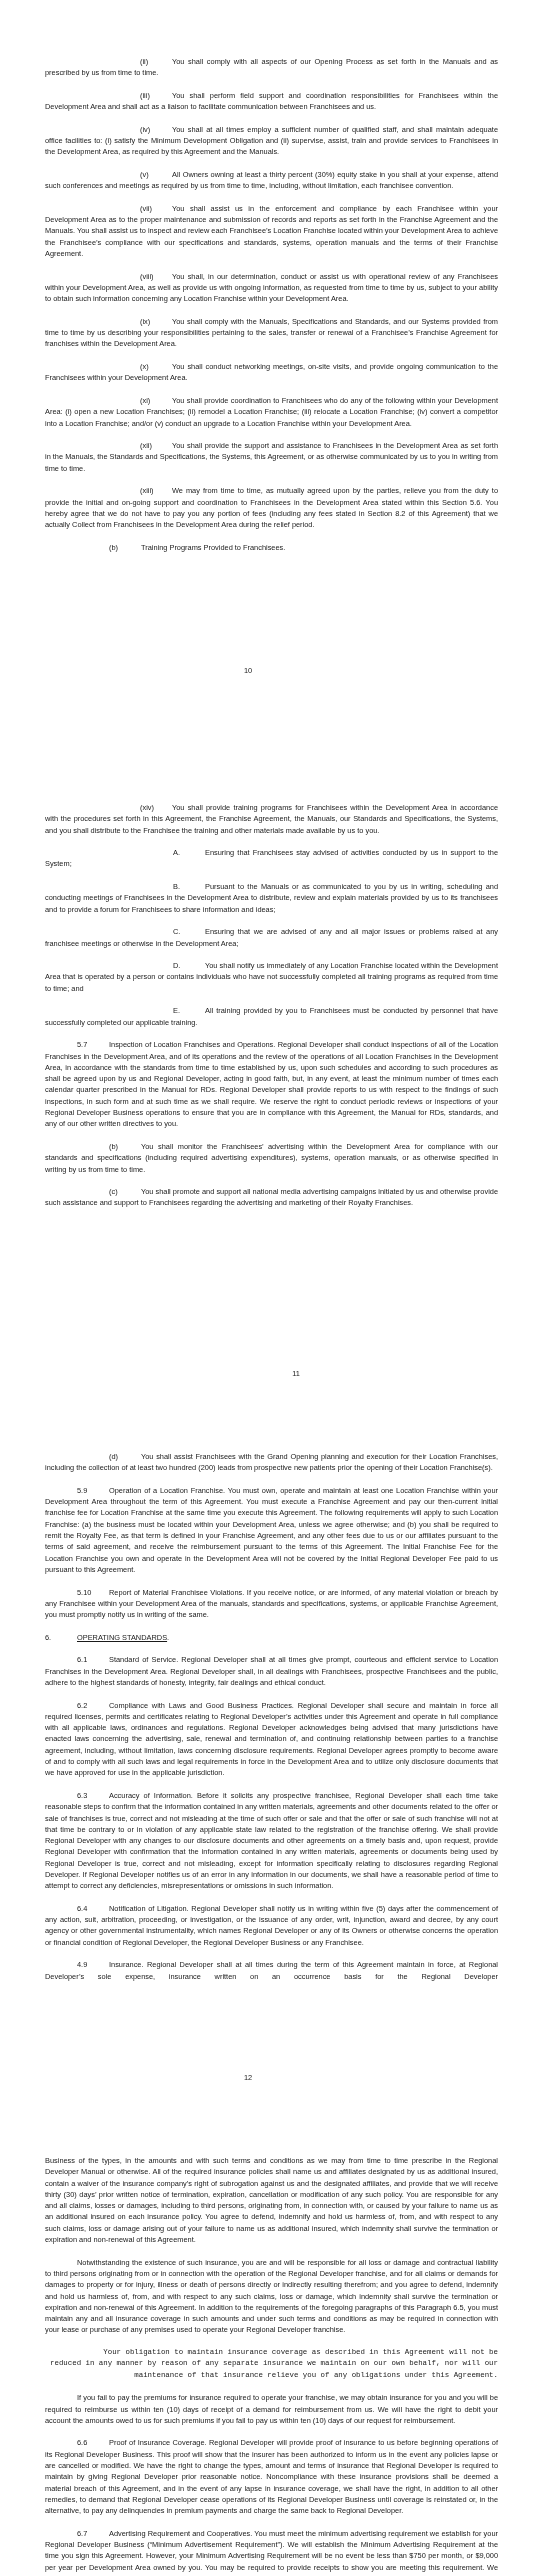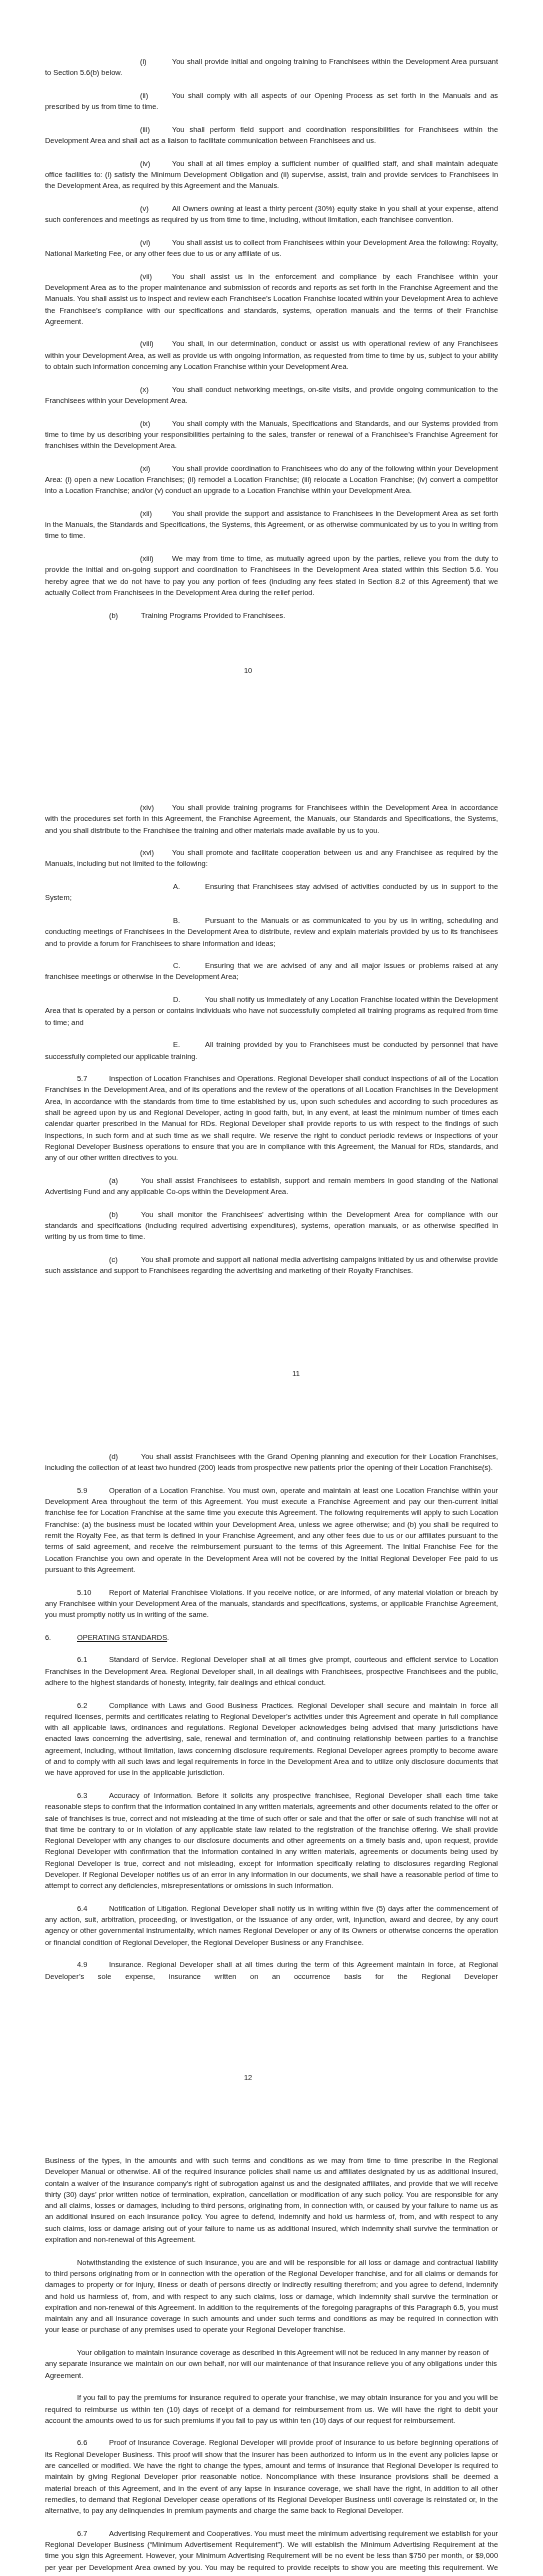--- a/index.html
+++ b/index.html
@@ -20,49 +20,45 @@
   .lbl0 { width: 32px; }
   .lblh { width: 32px; }
   .u { text-decoration: underline; margin-top: 8px; }
   .pagenum { position: absolute; left: 0; width: 496px; text-align: center; font-size: 7.4px; }
 </style>
 </head>
 <body>
 
 <div class="page">
   <div class="block" style="top:56px;">
-    <p class="ind1"><span class="lbl lbl1">(i)</span><span>You shall provide initial and ongoing training to Franchisees within the Development Area pursuant to Section 5.6(b) below.</span></p>
     <p class="ind1"><span class="lbl lbl1">(ii)</span><span>You shall comply with all aspects of our Opening Process as set forth in the Manuals and as prescribed by us from time to time.</span></p>
     <p class="ind1"><span class="lbl lbl1">(iii)</span><span>You shall perform field support and coordination responsibilities for Franchisees within the Development Area and shall act as a liaison to facilitate communication between Franchisees and us.</span></p>
     <p class="ind1"><span class="lbl lbl1">(iv)</span><span>You shall at all times employ a sufficient number of qualified staff, and shall maintain adequate office facilities to:  (i) satisfy the Minimum Development Obligation and (ii) supervise, assist, train and provide services to Franchisees in the Development Area, as required by this Agreement and the Manuals.</span></p>
     <p class="ind1"><span class="lbl lbl1">(v)</span><span>All Owners owning at least a thirty percent (30%) equity stake in you shall at your expense, attend such conferences and meetings as required by us from time to time, including, without limitation, each franchisee convention.</span></p>
-    <p class="ind1"><span class="lbl lbl1">(vi)</span><span>You shall assist us to collect from Franchisees within your Development Area the following:  Royalty, National Marketing Fee, or any other fees due to us or any affiliate of us.</span></p>
     <p class="ind1"><span class="lbl lbl1">(vii)</span><span>You shall assist us in the enforcement and compliance by each Franchisee within your Development Area as to the proper maintenance and submission of records and reports as set forth in the Franchise Agreement and the Manuals.  You shall assist us to inspect and review each Franchisee’s Location Franchise located within your Development Area to achieve the Franchisee’s compliance with our specifications and standards, systems, operation manuals and the terms of their Franchise Agreement.</span></p>
     <p class="ind1"><span class="lbl lbl1">(viii)</span><span>You shall, in our determination, conduct or assist us with operational review of any Franchisees within your Development Area, as well as provide us with ongoing information, as requested from time to time by us, subject to your ability to obtain such information concerning any Location Franchise within your Development Area.</span></p>
+    <p class="ind1"><span class="lbl lbl1">(ix)</span><span>You shall comply with the Manuals, Specifications and Standards, and our Systems provided from time to time by us describing your responsibilities pertaining to the sales, transfer or renewal of a Franchisee’s Franchise Agreement for franchises within the Development Area.</span></p>
     <p class="ind1"><span class="lbl lbl1">(x)</span><span>You shall conduct networking meetings, on-site visits, and provide ongoing communication to the Franchisees within your Development Area.</span></p>
-    <p class="ind1"><span class="lbl lbl1">(ix)</span><span>You shall comply with the Manuals, Specifications and Standards, and our Systems provided from time to time by us describing your responsibilities pertaining to the sales, transfer or renewal of a Franchisee’s Franchise Agreement for franchises within the Development Area.</span></p>
     <p class="ind1"><span class="lbl lbl1">(xi)</span><span>You shall provide coordination to Franchisees who do any of the following within your Development Area:  (i) open a new Location Franchises; (ii) remodel a Location Franchise; (iii) relocate a Location Franchise; (iv) convert a competitor into a Location Franchise; and/or (v) conduct an upgrade to a Location Franchise within your Development Area.</span></p>
     <p class="ind1"><span class="lbl lbl1">(xii)</span><span>You shall provide the support and assistance to Franchisees in the Development Area as set forth in the Manuals, the Standards and Specifications, the Systems, this Agreement, or as otherwise communicated by us to you in writing from time to time.</span></p>
     <p class="ind1"><span class="lbl lbl1">(xiii)</span><span>We may from time to time, as mutually agreed upon by the parties, relieve you from the duty to provide the initial and on-going support and coordination to Franchisees in the Development Area stated within this Section 5.6.  You hereby agree that we do not have to pay you any portion of fees (including any fees stated in Section 8.2 of this Agreement) that we actually Collect from Franchisees in the Development Area during the relief period.</span></p>
     <p class="ind2"><span class="lbl lbl2">(b)</span><span>Training Programs Provided to Franchisees.</span></p>
   </div>
   <div class="pagenum" style="top:666px;">10</div>
 </div>
 
 <div class="page">
   <div class="block" style="top:802px;">
     <p class="ind1"><span class="lbl lbl1">(xiv)</span><span>You shall provide training programs for Franchisees within the Development Area in accordance with the procedures set forth in this Agreement, the Franchise Agreement, the Manuals, our Standards and Specifications, the Systems, and you shall distribute to the Franchisee the training and other materials made available by us to you.</span></p>
-    <p class="ind1"><span class="lbl lbl1">(xvi)</span><span>You shall promote and facilitate cooperation between us and any Franchisee as required by the Manuals, including but not limited to the following:</span></p>
     <p class="ind3"><span class="lbl lbl3">A.</span><span>Ensuring that Franchisees stay advised of activities conducted by us in support to the System;</span></p>
     <p class="ind3"><span class="lbl lbl3">B.</span><span>Pursuant to the Manuals or as communicated to you by us in writing, scheduling and conducting meetings of Franchisees in the Development Area to distribute, review and explain materials provided by us to its franchisees and to provide a forum for Franchisees to share information and ideas;</span></p>
     <p class="ind3"><span class="lbl lbl3">C.</span><span>Ensuring that we are advised of any and all major issues or problems raised at any franchisee meetings or otherwise in the Development Area;</span></p>
     <p class="ind3"><span class="lbl lbl3">D.</span><span>You shall notify us immediately of any Location Franchise located within the Development Area that is operated by a person or contains individuals who have not successfully completed all training programs as required from time to time; and</span></p>
     <p class="ind3"><span class="lbl lbl3">E.</span><span>All training provided by you to Franchisees must be conducted by personnel that have successfully completed our applicable training.</span></p>
     <p class="ind0"><span class="lbl lbl0">5.7</span><span>Inspection of Location Franchises and Operations.  Regional Developer shall conduct inspections of all of the Location Franchises in the Development Area, and of its operations and the review of the operations of all Location Franchises in the Development Area, in accordance with the standards from time to time established by us, upon such schedules and according to such procedures as shall be agreed upon by us and Regional Developer, acting in good faith, but, in any event, at least the minimum number of times each calendar quarter prescribed in the Manual for RDs. Regional Developer shall provide reports to us with respect to the findings of such inspections, in such form and at such time as we shall require.  We reserve the right to conduct periodic reviews or inspections of your Regional Developer Business operations to ensure that you are in compliance with this Agreement, the Manual for RDs, standards, and any of our other written directives to you.</span></p>
-    <p class="ind2"><span class="lbl lbl2">(a)</span><span>You shall assist Franchisees to establish, support and remain members in good standing of the National Advertising Fund and any applicable Co-ops within the Development Area.</span></p>
     <p class="ind2"><span class="lbl lbl2">(b)</span><span>You shall monitor the Franchisees’ advertising within the Development Area for compliance with our standards and specifications (including required advertising expenditures), systems, operation manuals, or as otherwise specified in writing by us from time to time.</span></p>
     <p class="ind2"><span class="lbl lbl2">(c)</span><span>You shall promote and support all national media advertising campaigns initiated by us and otherwise provide such assistance and support to Franchisees regarding the advertising and marketing of their Royalty Franchises.</span></p>
   </div>
   <div class="pagenum" style="top:1369px;margin-left:48px;">11</div>
 </div>
 
 <div class="page">
   <div class="block" style="top:1451px;">
     <p class="ind2"><span class="lbl lbl2">(d)</span><span>You shall assist Franchisees with the Grand Opening planning and execution for their Location Franchises, including the collection of at least two hundred (200) leads from prospective new patients prior the opening of their Location Franchise(s).</span></p>
     <p class="ind0"><span class="lbl lbl0">5.9</span><span>Operation of a Location Franchise.  You must own, operate and maintain at least one Location Franchise within your Development Area throughout the term of this Agreement.  You must execute a Franchise Agreement and pay our then-current initial franchise fee for Location Franchise at the same time you execute this Agreement.  The following requirements will apply to such Location Franchise: (a) the business must be located within your Development Area, unless we agree otherwise; and (b) you shall be required to remit the Royalty Fee, as that term is defined in your Franchise Agreement, and any other fees due to us or our affiliates pursuant to the terms of said agreement, and receive the reimbursement pursuant to the terms of this Agreement.  The Initial Franchise Fee for the Location Franchise you own and operate in the Development Area will not be covered by the Initial Regional Developer Fee paid to us pursuant to this Agreement.</span></p>
@@ -74,21 +70,21 @@
     <p class="ind0"><span class="lbl lbl0">6.4</span><span>Notification of Litigation.  Regional Developer shall notify us in writing within five (5) days after the commencement of any action, suit, arbitration, proceeding, or investigation, or the issuance of any order, writ, injunction, award and decree, by any court agency or other governmental instrumentality, which names Regional Developer or any of its Owners or otherwise concerns the operation or financial condition of Regional Developer, the Regional Developer Business or any Franchisee.</span></p>
     <p class="ind0" style="text-align-last: justify;"><span class="lbl lbl0">4.9</span><span>Insurance.  Regional Developer shall at all times during the term of this Agreement maintain in force, at Regional Developer’s sole expense, insurance written on an occurrence basis for the Regional Developer</span></p>
   </div>
   <div class="pagenum" style="top:2073px;">12</div>
 </div>
 
 <div class="page">
   <div class="block" style="top:2155px;">
     <p>Business of the types, in the amounts and with such terms and conditions as we may from time to time prescribe in the Regional Developer Manual or otherwise.  All of the required insurance policies shall name us and affiliates designated by us as additional insured, contain a waiver of the insurance company’s right of subrogation against us and the designated affiliates, and provide that we will receive thirty (30) days’ prior written notice of termination, expiration, cancellation or modification of any such policy.  You are responsible for any and all claims, losses or damages, including to third persons, originating from, in connection with, or caused by your failure to name us as an additional insured on each insurance policy.  You agree to defend, indemnify and hold us harmless of, from, and with respect to any such claims, loss or damage arising out of your failure to name us as additional insured, which indemnity shall survive the termination or expiration and non-renewal of this Agreement.</p>
     <p class="ind0">Notwithstanding the existence of such insurance, you are and will be responsible for all loss or damage and contractual liability to third persons originating from or in connection with the operation of the Regional Developer franchise, and for all claims or demands for damages to property or for injury, illness or death of persons directly or indirectly resulting therefrom; and you agree to defend, indemnify and hold us harmless of, from, and with respect to any such claims, loss or damage, which indemnity shall survive the termination or expiration and non-renewal of this Agreement.  In addition to the requirements of the foregoing paragraphs of this Paragraph 6.5, you must maintain any and all insurance coverage in such amounts and under such terms and conditions as may be required in connection with your lease or purchase of any premises used to operate your Regional Developer franchise.</p>
-    <p class="ind0" style="text-align:left;">Your obligation to maintain insurance coverage as described in this Agreement will not be reduced in any manner by reason of any separate insurance we maintain on our own behalf, nor will our maintenance of that insurance relieve you of any obligations under this Agreement.</p>
+    <p class="ind0" style="text-align:right;font-family:Liberation Mono, monospace;">Your obligation to maintain insurance coverage as described in this Agreement will not be reduced in any manner by reason of any separate insurance we maintain on our own behalf, nor will our maintenance of that insurance relieve you of any obligations under this Agreement.</p>
     <p class="ind0">If you fail to pay the premiums for insurance required to operate your franchise, we may obtain insurance for you and you will be required to reimburse us within ten (10) days of receipt of a demand for reimbursement from us. We will have the right to debit your account the amounts owed to us for such premiums if you fail to pay us within ten (10) days of our request for reimbursement.</p>
     <p class="ind0"><span class="lbl lbl0">6.6</span><span>Proof of Insurance Coverage.   Regional Developer will provide proof of insurance to us before beginning operations of its Regional Developer Business.  This proof will show that the insurer has been authorized to inform us in the event any policies lapse or are cancelled or modified.  We have the right to change the types, amount and terms of insurance that Regional Developer is required to maintain by giving Regional Developer prior reasonable notice.  Noncompliance with these insurance provisions shall be deemed a material breach of this Agreement, and in the event of any lapse in insurance coverage, we shall have the right, in addition to all other remedies, to demand that Regional Developer cease operations of its Regional Developer Business until coverage is reinstated or, in the alternative, to pay any delinquencies in premium payments and charge the same back to Regional Developer.</span></p>
     <p class="ind0"><span class="lbl lbl0">6.7</span><span>Advertising Requirement and Cooperatives.  You must meet the minimum advertising requirement we establish for your Regional Developer Business (“Minimum Advertisement Requirement”). We will establish the Minimum Advertising Requirement at the time you sign this Agreement.  However, your Minimum Advertising Requirement will be no event be less than $750 per month, or $9,000 per year per Development Area owned by you.  You may be required to provide receipts to show you are meeting this requirement.  We reserve the right to increase the Minimum Advertisement Requirement for your Regional Developer Business if we determine that it is necessary for you to meet your Minimum Development Obligation. We may require you to submit to corporate your yearly lead generation marketing plan for review and approval.</span></p>
 
   </div>
 
 </div>
 
 
 </body></html>

